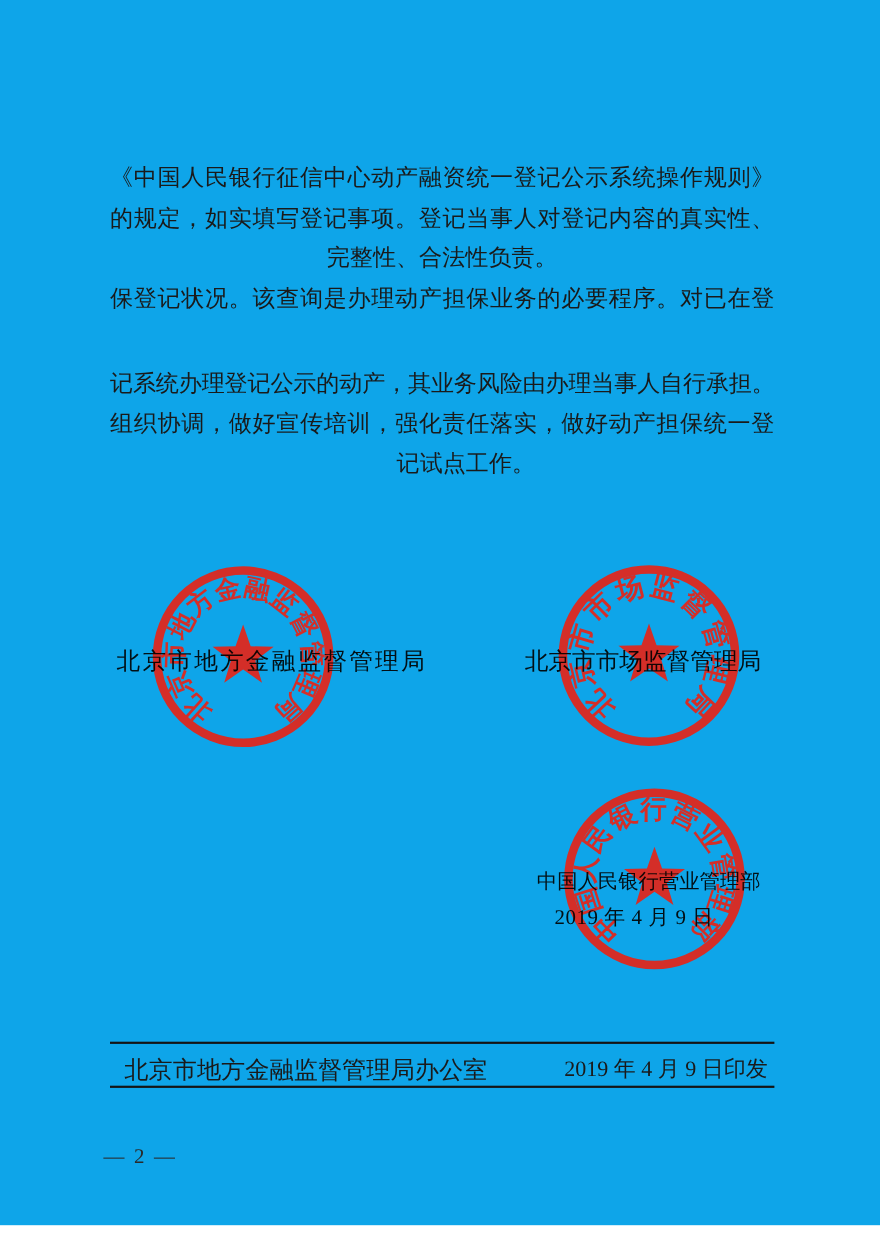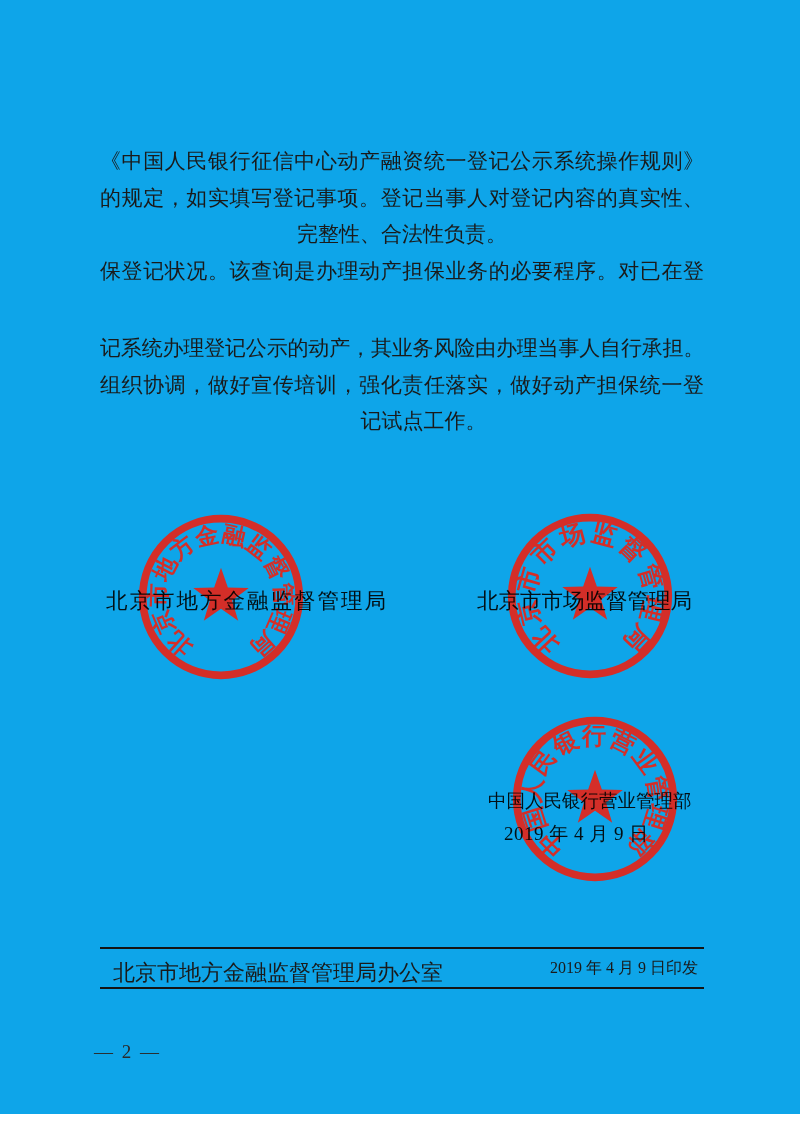--- a/index.html
+++ b/index.html
@@ -29,21 +29,21 @@
   .sig-left  { left:106px; top:586px; font-size:21.5px; letter-spacing:2px; }
   .sig-right { left:477px; top:586px; font-size:21.5px; }
   .sig-pboc  { left:488px; top:788px; font-size:18.5px; }
   .sig-date  { left:504px; top:821px; font-size:19px;  letter-spacing:0.5px; }
 
   
   .rule { position:absolute; left:100px; width:604px; height:2px; background:#141414; }
   .rule-top    { top:947px; }
   .rule-bottom { top:987px; }
   .footer-issuer { position:absolute; left:113px; top:958px; font-size:22px; white-space:nowrap; }
-  .footer-date   { position:absolute; right:102px; top:958px; font-size:16px; white-space:nowrap; }
+  .footer-date   { position:absolute; right:102px; top:958px; font-size:20px; white-space:nowrap; }
 
   .page-number { position:absolute; left:94px; top:1041px; font-size:19px;
                  letter-spacing:2px; color:#2a2a2a; white-space:nowrap; }
 </style>
 </head>
 <body>
 
 <div class="page">
 
   <div class="body-text">

